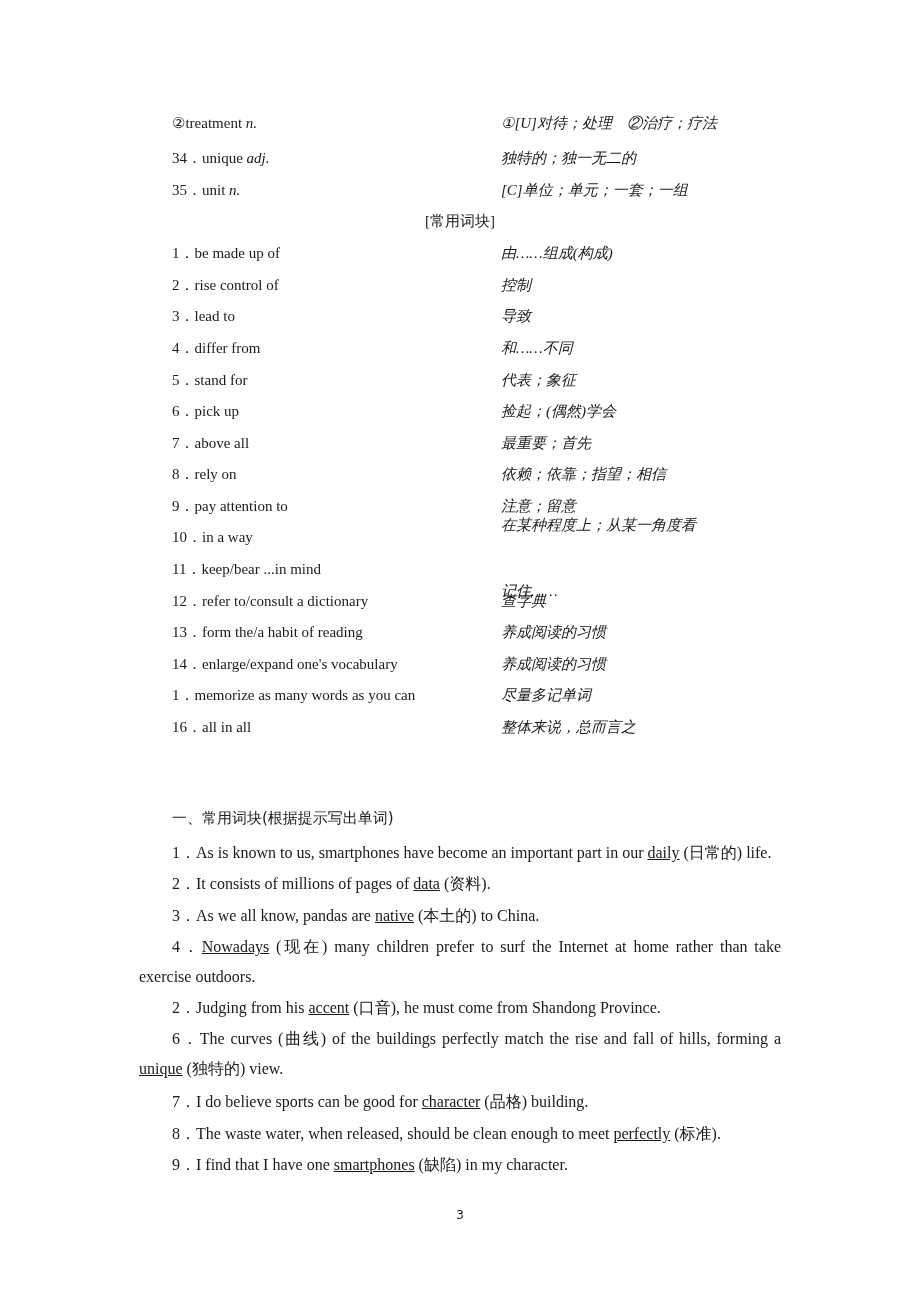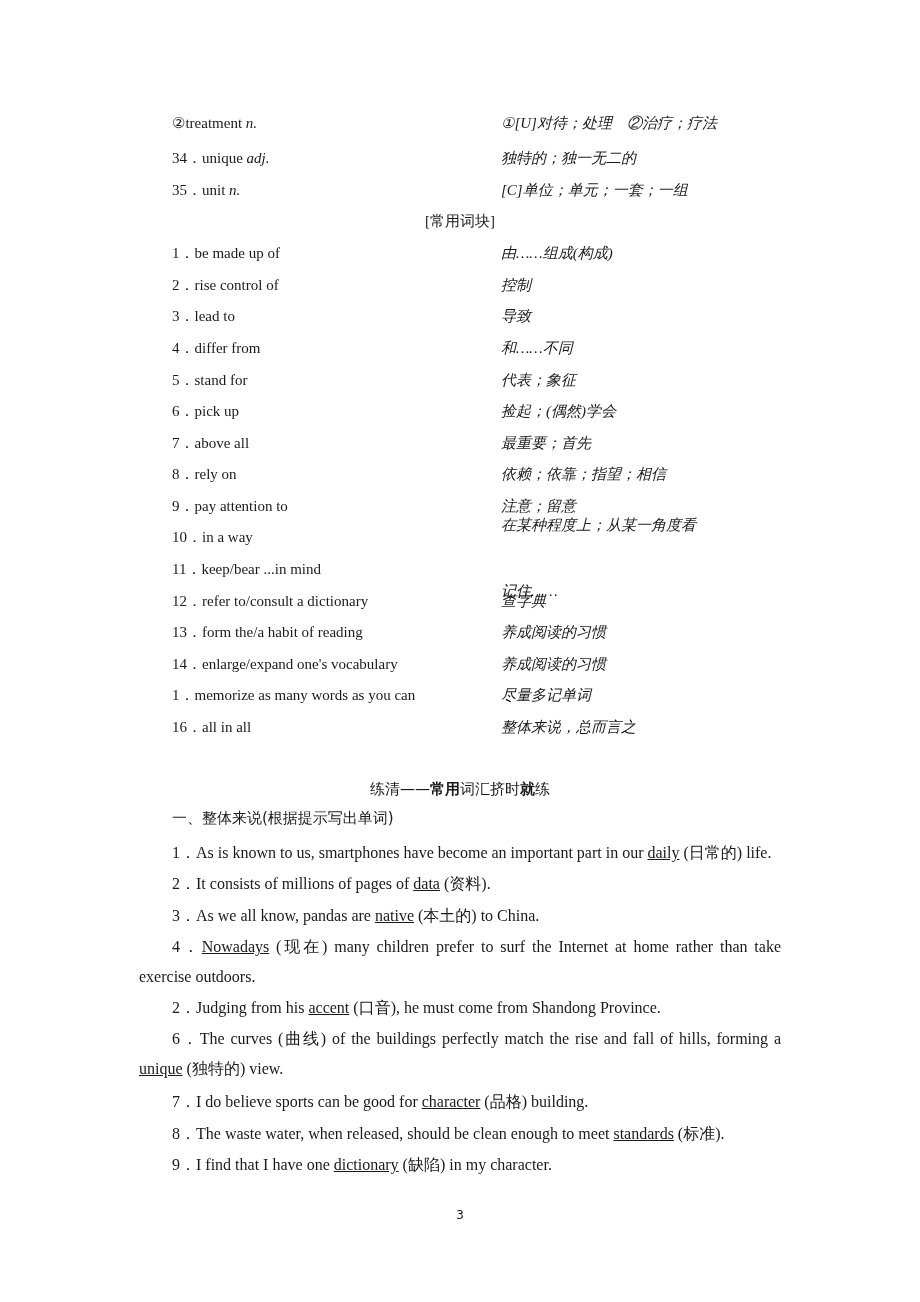--- a/index.html
+++ b/index.html
@@ -80,30 +80,29 @@
     <div class="row col-en" style="top:654px"><span>14．</span><span>enlarge/expand one's vocabulary</span></div>
     <div class="row col-zh" style="top:654px">养成阅读的习惯</div>
 
     <div class="row col-en" style="top:685px"><span>1．</span><span>memorize as many words as you can</span></div>
     <div class="row col-zh" style="top:685px">尽量多记单词</div>
 
     <div class="row col-en" style="top:717px"><span>16．</span><span>all in all</span></div>
     <div class="row col-zh" style="top:717px">整体来说，总而言之</div>
   </div>
 
-  <div class="row center heading-practice" style="top:779px"><span>练清</span><span>——</span><span class="bold">常用</span><span>词汇挤时</span><span class="bold">就</span><span>练</span></div>
 
-  <div class="row section-heading" style="top:808px">一、整体来说(根据提示写出单词)</div>
+  <div class="row section-heading" style="top:808px">一、常用词块(根据提示写出单词)</div>
 
   <div>
     <div class="sent" style="top:838px"><span>1．As is known to us, smartphones have become an important part in our </span><span class="u">daily</span><span> (日常的) life.</span></div>
     <div class="sent" style="top:869px"><span>2．It consists of millions of pages of </span><span class="u">data</span><span> (资料).</span></div>
     <div class="sent" style="top:901px"><span>3．As we all know, pandas are </span><span class="u">native</span><span> (本土的) to China.</span></div>
     <div class="sent" style="top:932px"><span>4．</span><span class="u">Nowadays</span><span> (现在) many children prefer to surf the Internet at home rather than take exercise outdoors.</span></div>
     <div class="sent" style="top:993px"><span>2．Judging from his </span><span class="u">accent</span><span> (口音), he must come from Shandong Province.</span></div>
     <div class="sent" style="top:1024px"><span>6．The curves (曲线) of the buildings perfectly match the rise and fall of hills, forming a </span><span class="u">unique</span><span> (独特的) view.</span></div>
     <div class="sent" style="top:1087px"><span>7．I do believe sports can be good for </span><span class="u">character</span><span> (品格) building.</span></div>
-    <div class="sent" style="top:1119px"><span>8．The waste water, when released, should be clean enough to meet </span><span class="u">standards</span><span> (标准).</span></div>
-    <div class="sent" style="top:1150px"><span>9．I find that I have one </span><span class="u">dictionary</span><span> (缺陷) in my character.</span></div>
+    <div class="sent" style="top:1119px"><span>8．The waste water, when released, should be clean enough to meet </span><span class="u">perfectly</span><span> (标准).</span></div>
+    <div class="sent" style="top:1150px"><span>9．I find that I have one </span><span class="u">smartphones</span><span> (缺陷) in my character.</span></div>
   </div>
 
   <div class="page-num">3</div>
 </div>
 
 </body></html>

